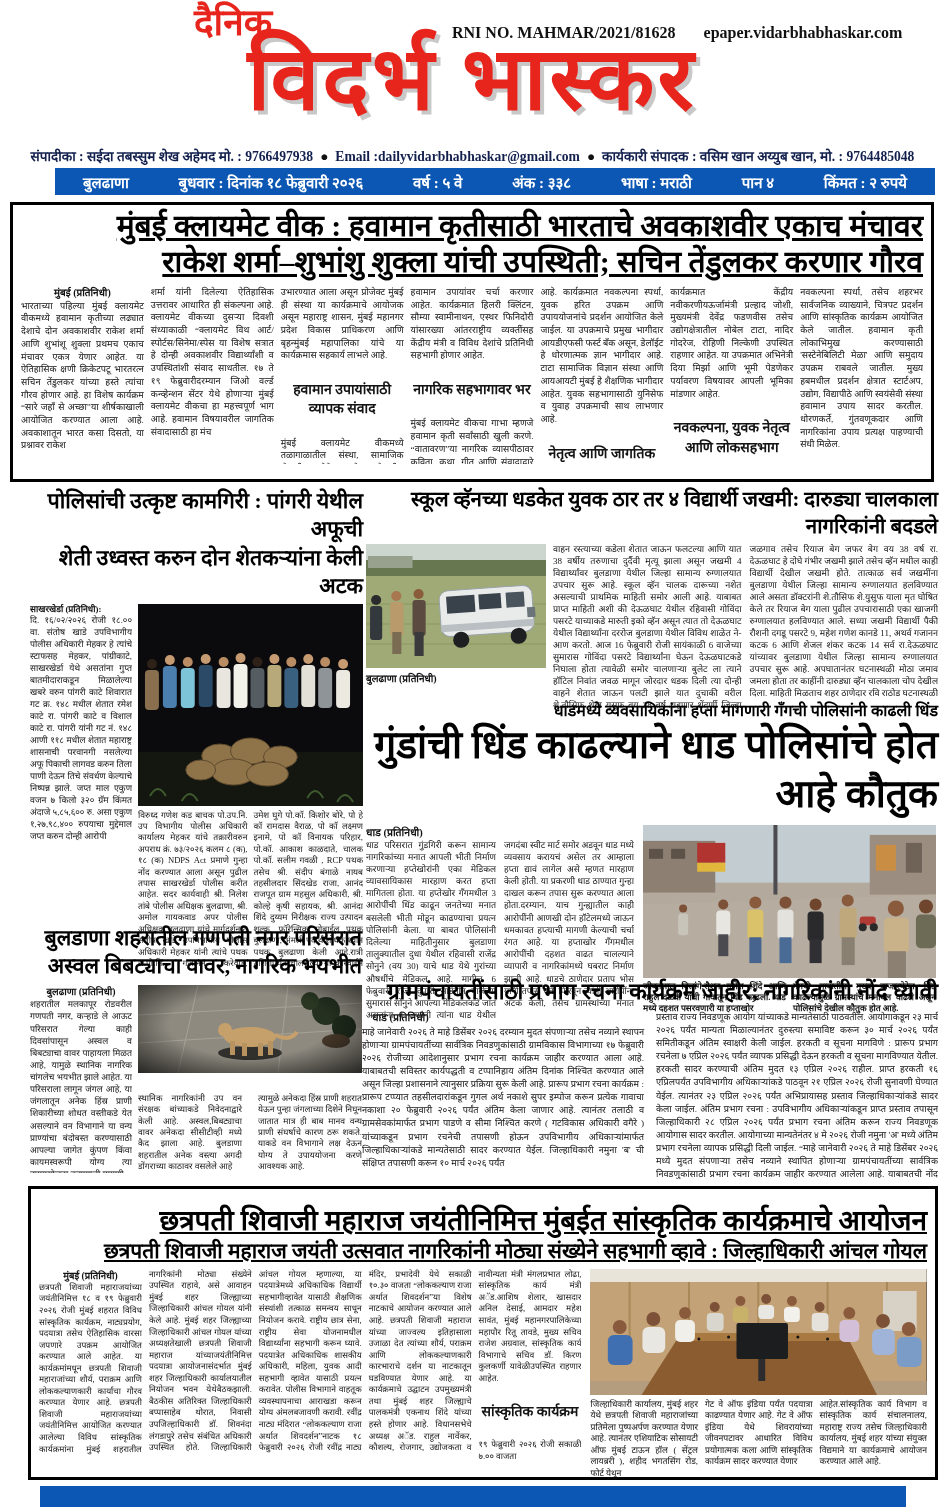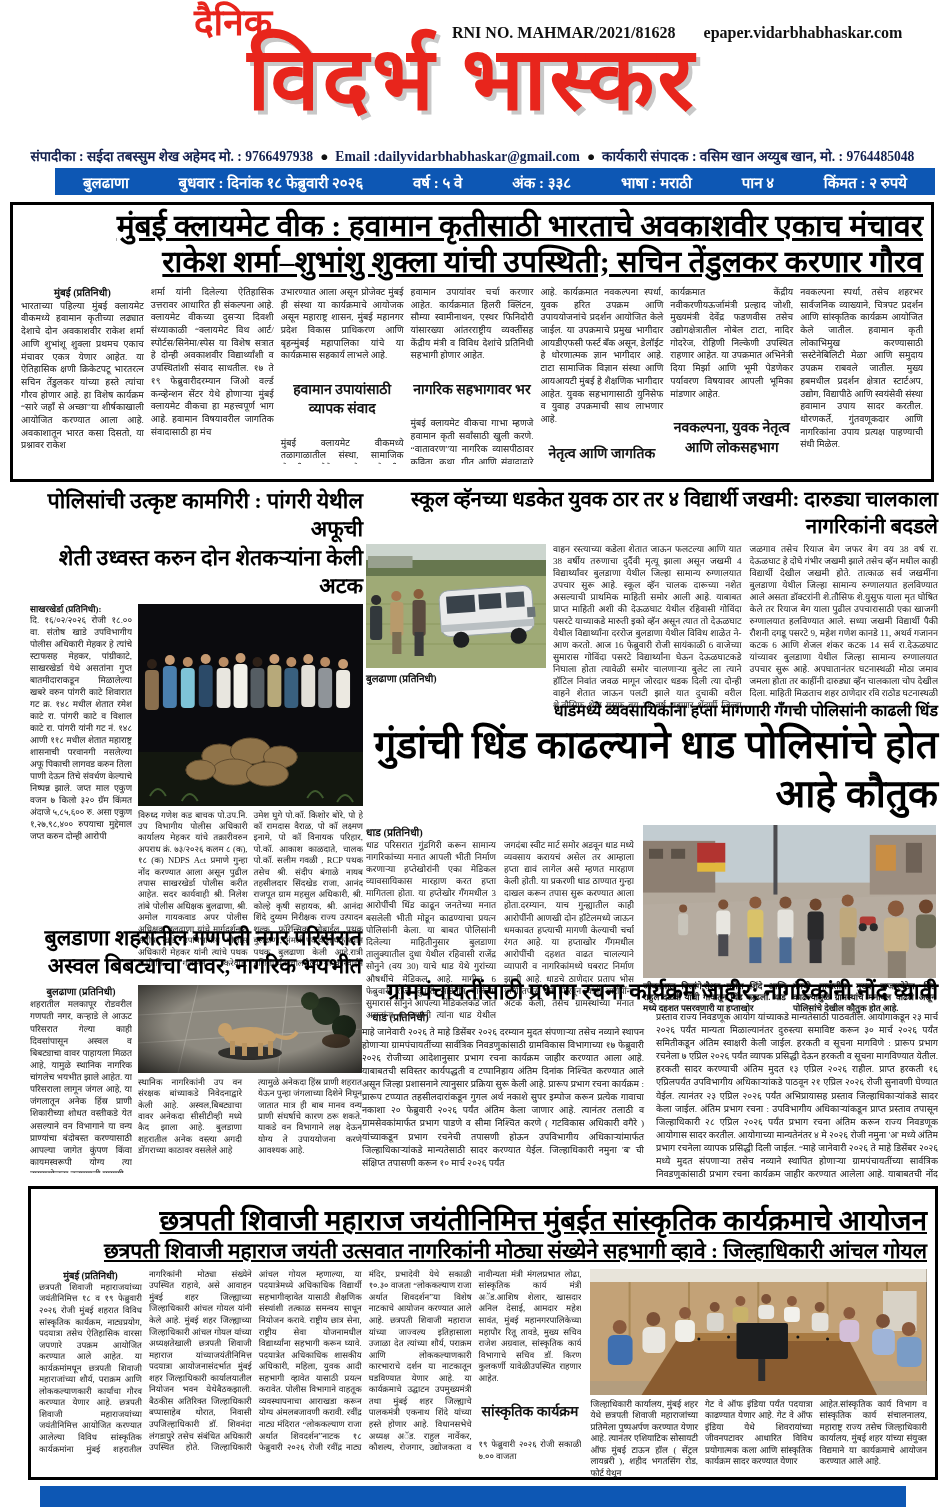--- a/index.html
+++ b/index.html
@@ -60,21 +60,21 @@
   .dhaad-right{width:293px;}
   .dhaad-caps{display:flex;gap:7px;margin-top:3px;height:52px;overflow:hidden;font-weight:bold;}
   .dhaad-caps div{flex:1;}
   
   .leo{position:absolute;top:924px;left:30px;width:332px;height:260px;}
   .leo .h{font-size:21.5px;line-height:1.32;}
   .leo-body{display:flex;gap:6px;margin-top:4px;}
   .leo-left{width:102px;font-size:8.8px;line-height:1.38;height:188px;overflow:hidden;}
   .leo-left .byline{text-align:center;font-size:9.8px;}
   .leo-right{width:224px;}
-  .leo-below{display:flex;gap:16px;margin-top:4px;height:96px;overflow:hidden;}
+  .leo-below{display:flex;gap:16px;margin-top:20px;height:96px;overflow:hidden;}
   .leo-below div{flex:1;font-size:8.6px;line-height:1.33;}
   
   .gram{position:absolute;top:978px;left:362px;width:576px;height:205px;}
   .gram .h{font-size:22.5px;line-height:1.25;}
   .gram-body{display:flex;gap:12px;margin-top:5px;height:168px;overflow:hidden;}
   .gram-body .col{flex:1;font-size:9.2px;line-height:1.42;}
   .gram-body .byline{font-size:10.5px;margin-left:10px;}
   
   .shiv{position:absolute;top:1186px;left:28px;width:910px;height:294px;padding:15px 8px;}
   .shiv .h1{font-size:28px;line-height:1.2;text-decoration:underline;}

